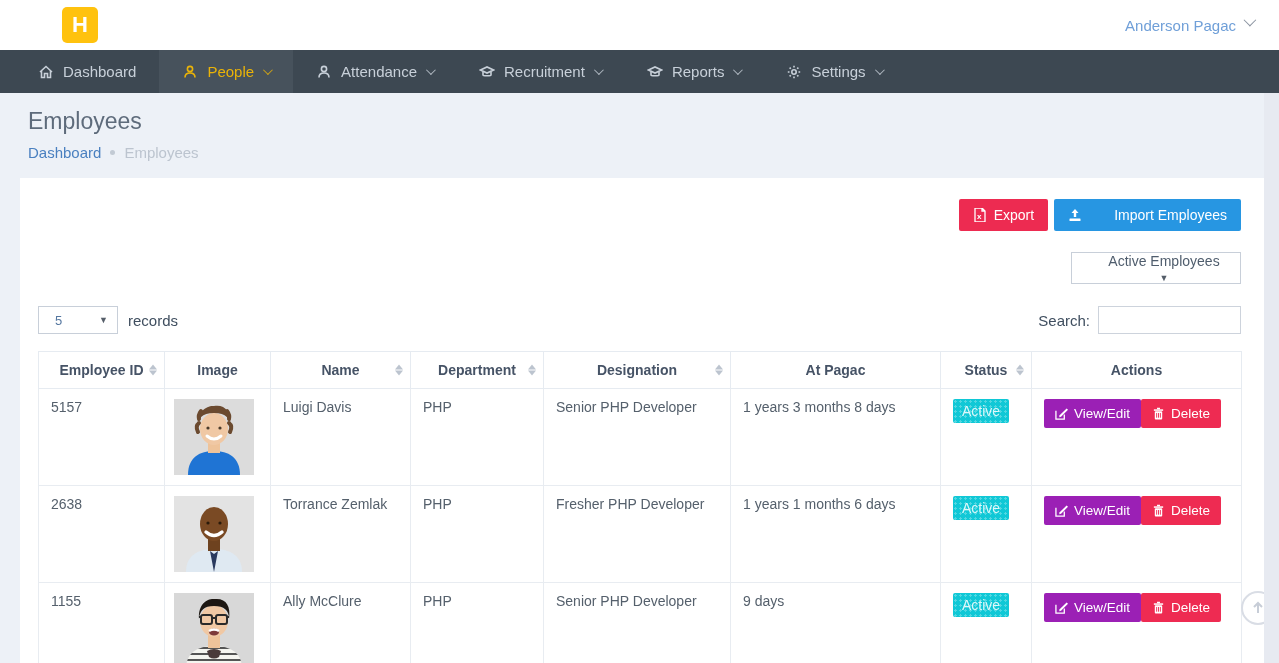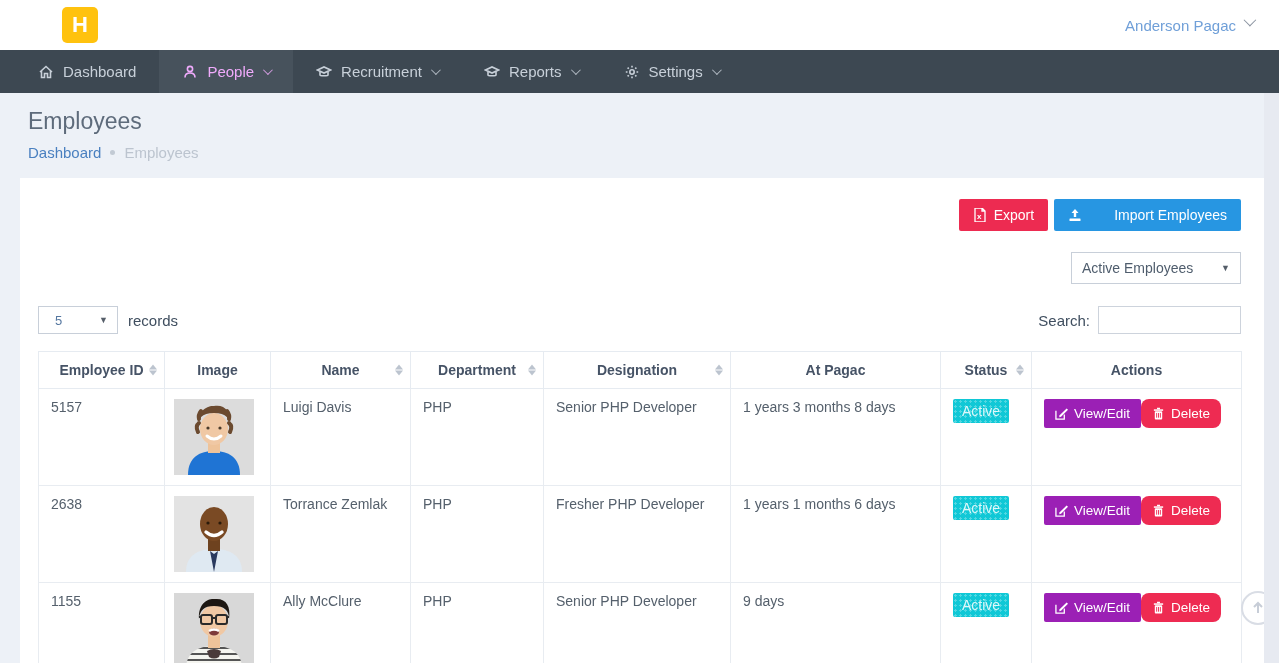--- a/index.html
+++ b/index.html
@@ -11,21 +11,21 @@
   .logo { width:36px; height:36px; background:#ffc20e; border-radius:5px; color:#ffffff;
           font-size:22px; font-weight:bold; display:flex; align-items:center; justify-content:center; }
   .topbar .spacer { flex:1; }
   .user-menu { display:flex; gap:8px; color:#6f9fd8; font-size:15px; cursor:pointer; }
   .caret { width:9px; height:9px; border-right:1.6px solid #8a93a0; border-bottom:1.6px solid #8a93a0;
            transform:rotate(45deg) translateY(-2px); display:inline-block; }
 
   
   .nav { height:43px; background:#3d4852; display:flex; align-items:stretch; padding-left:15px; }
   .nav-item { display:flex; align-items:center; gap:9px; padding:0 23px; color:#c8d0d9; font-size:15px; cursor:pointer; }
-  .nav-item.active { background:#47525c; color:#f0abfc; }
+  .nav-item.active { background:#47525c; color:#eab308; }
   .nav-item svg { width:16px; height:16px; stroke:currentColor; fill:none; stroke-width:1.6; }
   .nav-caret { width:7px; height:7px; border-right:1.4px solid currentColor; border-bottom:1.4px solid currentColor;
                transform:rotate(45deg) translateY(-2px); opacity:.8; }
 
   
   .page-head { padding:15px 20px 0 28px; }
   .page-title { font-size:23px; font-weight:400; color:#5e6b7b; }
   .breadcrumb { margin-top:9px; font-size:15px; display:flex; align-items:center; gap:9px; }
   .breadcrumb .link { color:#4a80c0; cursor:pointer; }
   .breadcrumb .dot { width:5px; height:5px; border-radius:50%; background:#c2cad4; }
@@ -37,21 +37,21 @@
   .toolbar-row { display:flex; justify-content:flex-end; gap:6px; }
   .btn { border:none; color:#fff; font-size:14px; display:inline-flex; align-items:center; gap:7px;
          height:32px; padding:0 14px; cursor:pointer; border-radius:2px; font-family:inherit; }
   .btn svg { width:14px; height:14px; fill:#ffffff; }
   .btn-export { background:#ed2b51; }
   .btn-import { background:#2796e2;gap:32px; }
 
   .filter-row { display:flex; justify-content:flex-end; margin-top:21px; }
   .select-box { border:1px solid #c8cfd9; background:#fff; height:32px; display:flex; align-items:center;
                 color:#4f5d6d; font-size:14px; cursor:pointer; }
-  .filter-select { width:170px; padding:0 10px 0 10px; justify-content:space-between; }
+  .filter-select { width:170px; padding:0 10px 0 26px; justify-content:space-between;flex-direction:column; }
   .select-arrow { font-size:9px; color:#555e69; }
 
   .controls-row { display:flex; justify-content:space-between; align-items:center; margin-top:22px; }
   .records-wrap { display:flex; align-items:center; gap:10px; color:#3f4e5f; font-size:15px; }
   .records-select { width:80px; height:28px; padding:0 9px 0 16px; justify-content:space-between; color:#5577a0; font-size:13px; }
   .search-wrap { display:flex; align-items:center; gap:8px; color:#3f4e5f; font-size:15px; }
   .search-input { width:143px; height:28px; border:1px solid #cdd3dc; outline:none; font-family:inherit;
                   font-size:14px; padding:0 8px; color:#55606c; }
 
   
@@ -68,21 +68,21 @@
   tr.row-last td { border-bottom:none; }
   .avatar { width:80px; height:76px; display:block; margin-left:-3px; }
   .badge { display:inline-block; background:#10c8d6; color:rgba(255,255,255,.85); font-size:14px;
            padding:4px 9px; border-radius:2px;
            background-image:radial-gradient(rgba(255,255,255,.28) 1px, transparent 1.4px);
            background-size:5px 5px; }
   .action-btn { border:none; color:#fff; font-size:13.5px; height:29px; padding:0 11px; cursor:pointer;
                 display:inline-flex; align-items:center; gap:6px; border-radius:2px; font-family:inherit; }
   .action-btn svg { width:13px; height:13px; fill:#ffffff; }
   .btn-viewedit { background:#9b20b5; }
-  .btn-delete { background:#ee2b52;border-radius:8px; }
+  .btn-delete { background:#ee2b52; }
 
   
   .scroll-strip { position:absolute; right:0; top:93px; width:15px; height:570px; background:#e7eaf1; z-index:30; }
   .scroll-top { position:absolute; right:4px; top:591px; width:34px; height:34px; border-radius:50%;
                 border:2px solid #d9dde5; background:rgba(255,255,255,.55); z-index:20; cursor:pointer;
                 display:flex; align-items:center; justify-content:center; }
   .scroll-top svg { width:16px; height:16px; stroke:#c7cdd7; stroke-width:2; fill:none; }
 </style>
 </head>
 <body>
@@ -102,20 +102,28 @@
         <path d="M2 8 L8 2.5 L14 8 M3.5 7 V13.5 H6.5 V9.5 H9.5 V13.5 H12.5 V7"></path>
       </svg>
     <span>Dashboard</span>
   </div>
   <div class="nav-item active">
     <svg viewBox="0 0 16 16">
         <circle cx="8" cy="5" r="2.6"></circle>
         <path d="M3 13.5 C3 10.5 5 9 8 9 C11 9 13 10.5 13 13.5"></path>
       </svg>
     <span>People</span>
+    <span class="nav-caret"></span>
+  </div>
+  <div class="nav-item">
+    <svg viewBox="0 0 16 16">
+        <circle cx="8" cy="5" r="2.6"></circle>
+        <path d="M3 13.5 C3 10.5 5 9 8 9 C11 9 13 10.5 13 13.5"></path>
+      </svg>
+    <span>Attendance</span>
     <span class="nav-caret"></span>
   </div>
   <div class="nav-item">
     <svg viewBox="0 0 16 16">
         <path d="M1.5 6 L8 3 L14.5 6 L8 9 Z"></path>
         <path d="M4 7.5 V11 C4 12 12 12 12 11 V7.5"></path>
       </svg>
     <span>Recruitment</span>
     <span class="nav-caret"></span>
   </div>

